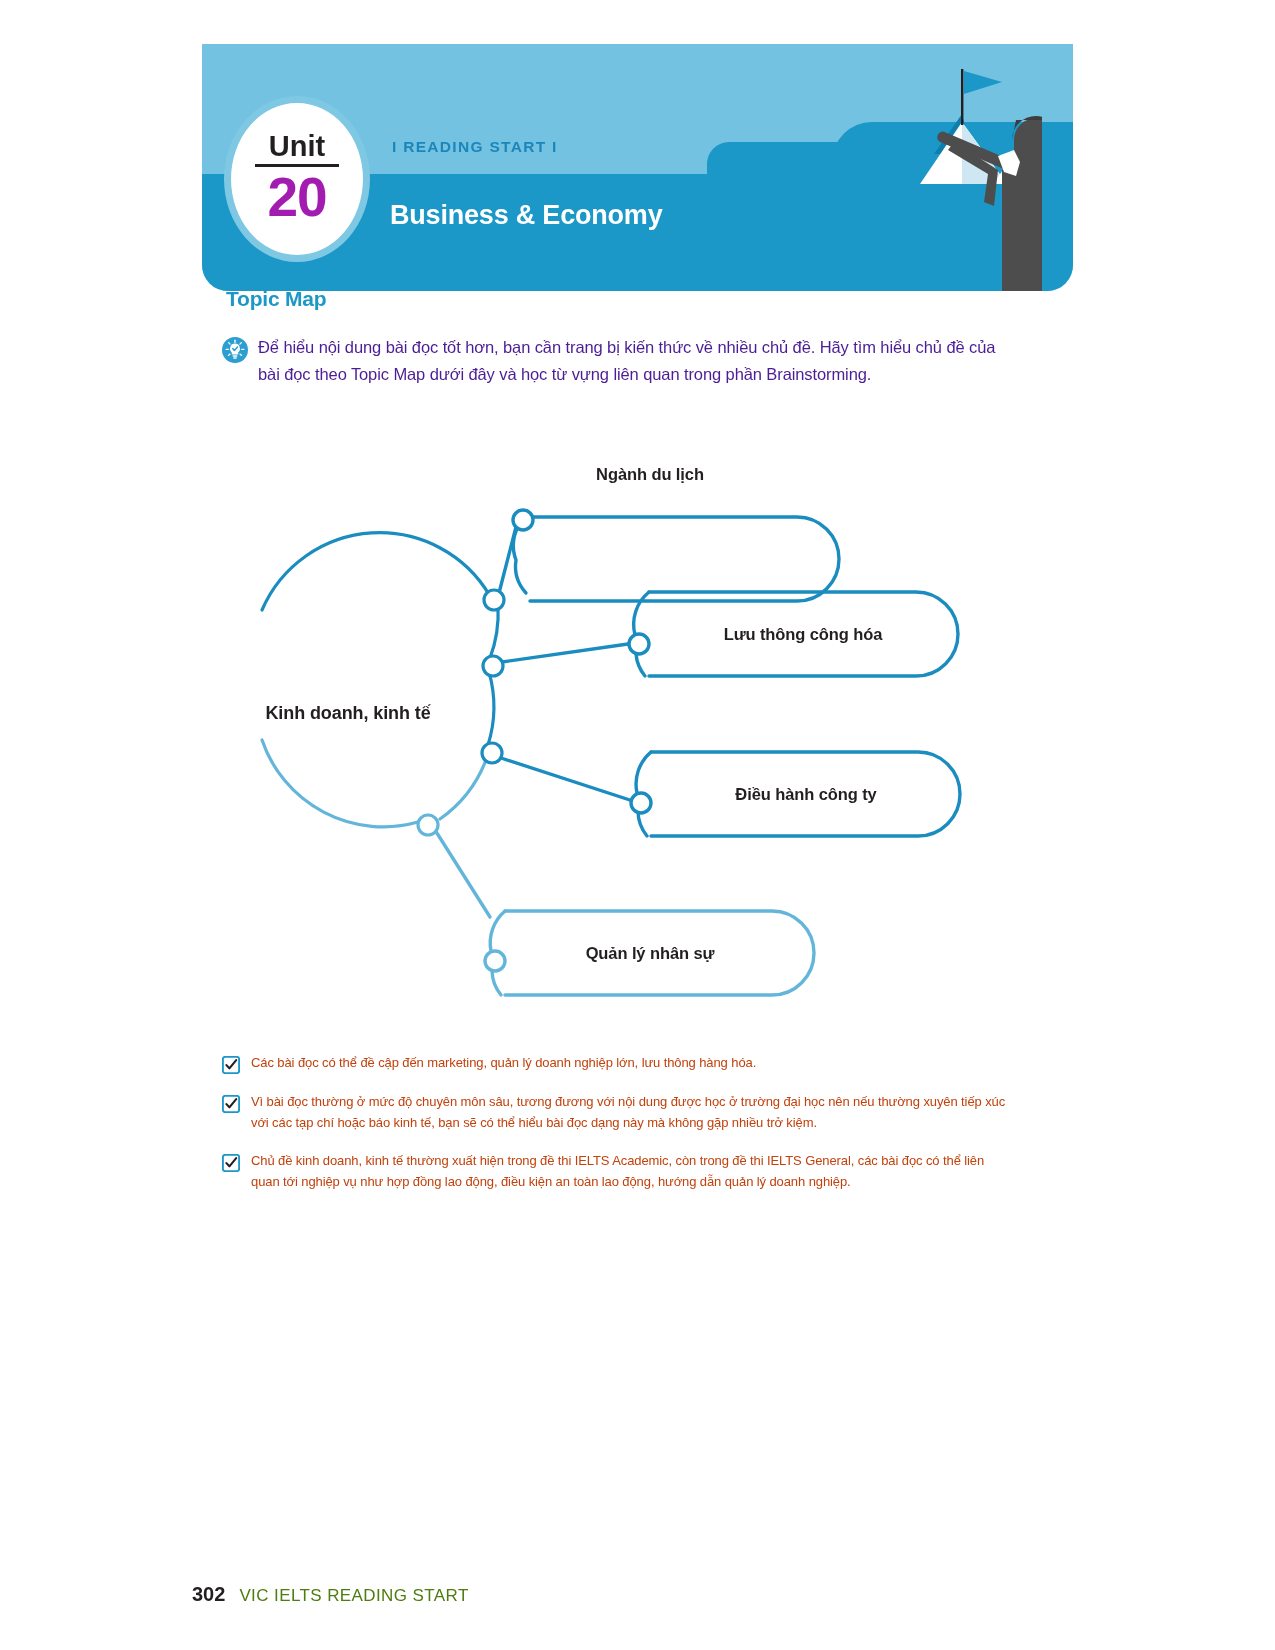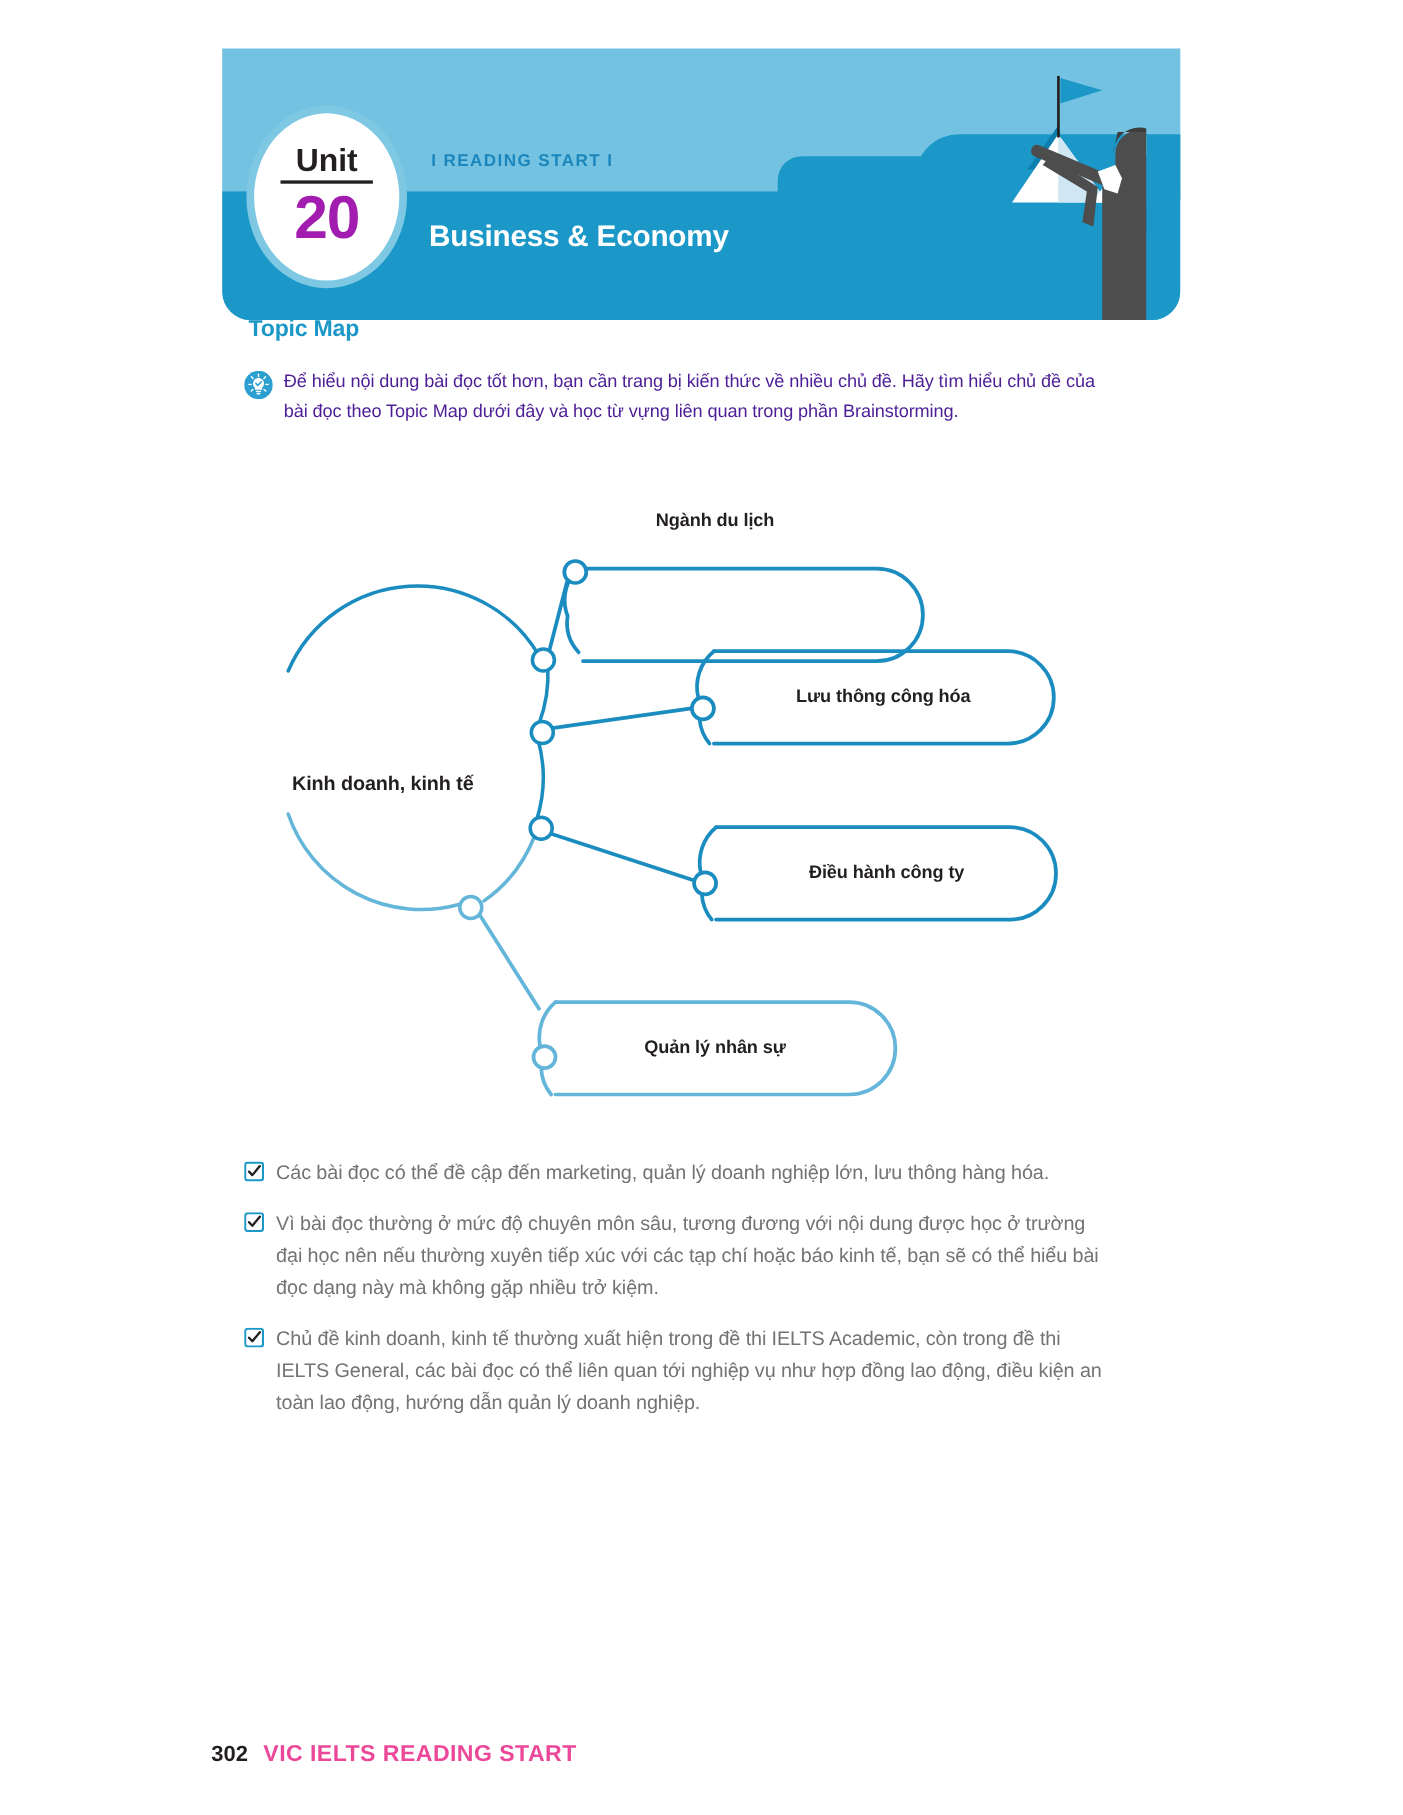--- a/index.html
+++ b/index.html
@@ -107,32 +107,32 @@
 
   
   .checklist {
     position:absolute; left:222px; top:1052px; width:800px;
   }
   .check-item {
     display:flex; gap:11px; margin-bottom:17px; align-items:flex-start;
   }
   .check-icon { flex:0 0 auto; width:18px; height:18px; margin-top:4px; }
   .check-text {
-    font-size:18px; color:#737373; line-height:1.62;
+    font-size:13px; color:#c2410c; line-height:1.62;
     letter-spacing:-0.1px; width:760px;
   }
 
   
   .footer {
     position:absolute; left:192px; top:1535px;
     display:flex; align-items:baseline; gap:14px;margin-top:48px;
   }
   .footer-page { font-size:20px; font-weight:700; color:#231f20; }
   .footer-title {
-    font-size:21px; font-weight:700; color:#ec4899;
+    font-size:17px; font-weight:400; color:#4d7c0f;
     letter-spacing:0.4px;
   }
 </style>
 </head>
 <body>
 
 <div class="banner">
   <div class="banner-lower"></div>
   <div class="banner-bump"></div>
   <div class="banner-bump2"></div>

